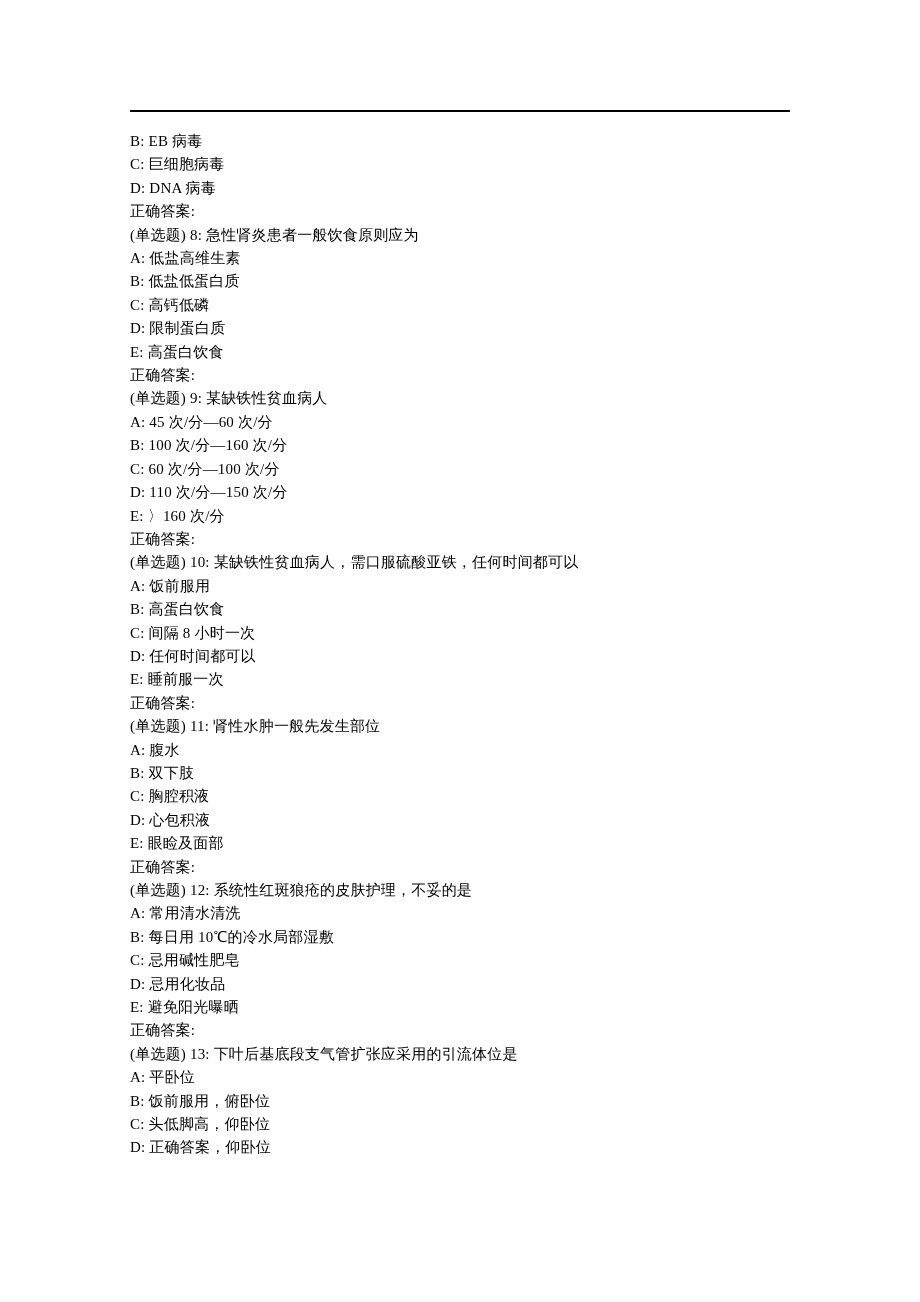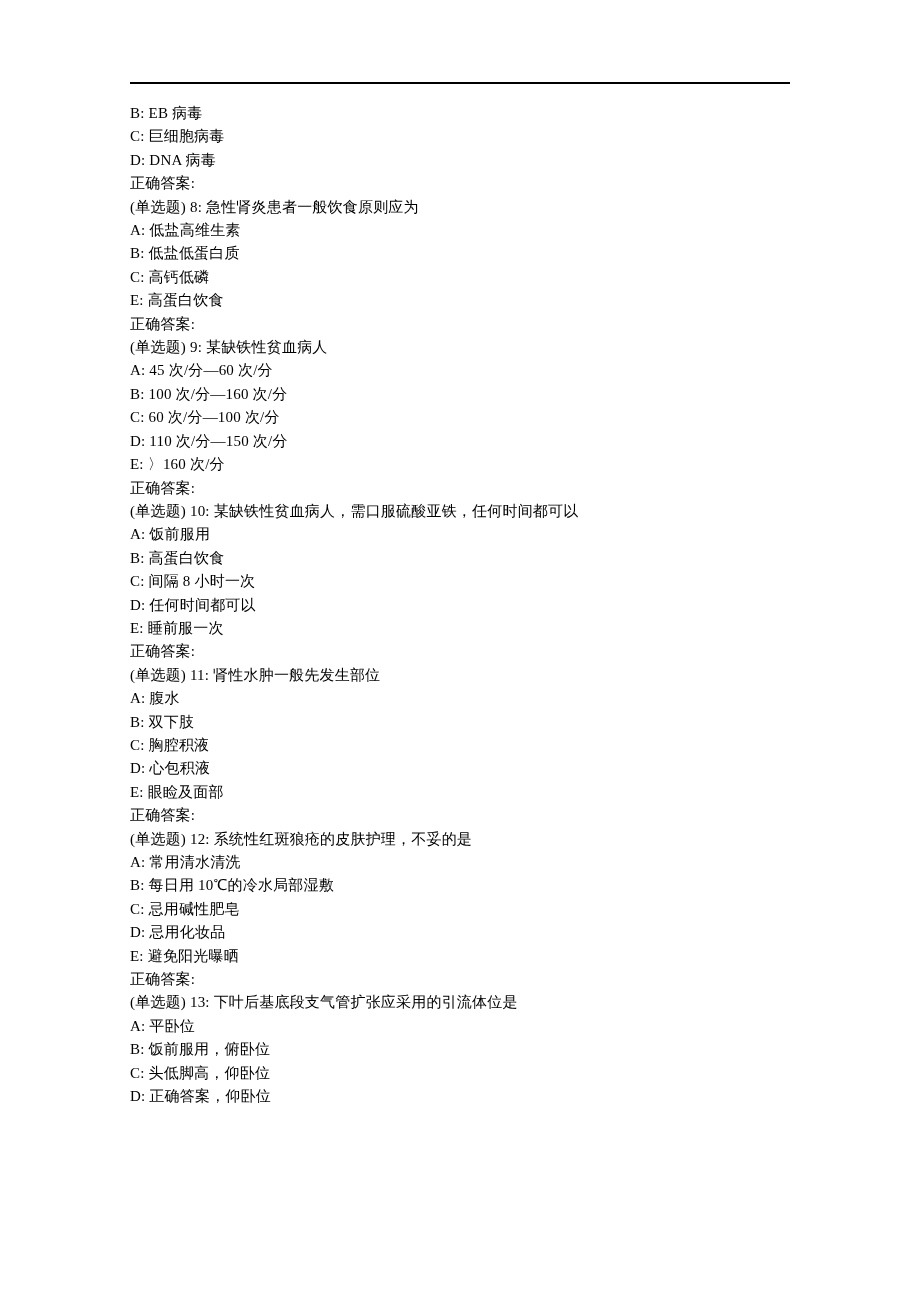--- a/index.html
+++ b/index.html
@@ -3,21 +3,21 @@
 <meta charset="utf-8">
 <style>
   body {
     margin: 0;
     padding: 0;
     background: #ffffff;
     font-family: "SimSun", "宋体", serif;
     width: 920px;
   }
   .page {
-    padding: 82px 130px 60px 130px;
+    padding: 110px 130px 60px 130px;
     position: relative;
   }
   .top-rule {
     border-top: 2px solid #000;
     margin-bottom: 18px;
     width: 100%;
   }
   .line {
     font-size: 15px;
     line-height: 23.4px;
@@ -34,20 +34,21 @@
 
   <div class="line">B: EB 病毒</div>
   <div class="line">C: 巨细胞病毒</div>
   <div class="line">D: DNA 病毒</div>
   <div class="line">正确答案:</div>
 
   <div class="line">(单选题) 8: 急性肾炎患者一般饮食原则应为</div>
   <div class="line">A: 低盐高维生素</div>
   <div class="line">B: 低盐低蛋白质</div>
   <div class="line">C: 高钙低磷</div>
+  <div class="line">D: 限制蛋白质</div>
   <div class="line">E: 高蛋白饮食</div>
   <div class="line">正确答案:</div>
 
   <div class="line">(单选题) 9: 某缺铁性贫血病人</div>
   <div class="line">A: 45 次/分—60 次/分</div>
   <div class="line">B: 100 次/分—160 次/分</div>
   <div class="line">C: 60 次/分—100 次/分</div>
   <div class="line">D: 110 次/分—150 次/分</div>
   <div class="line">E: 〉160 次/分</div>
   <div class="line">正确答案:</div>

